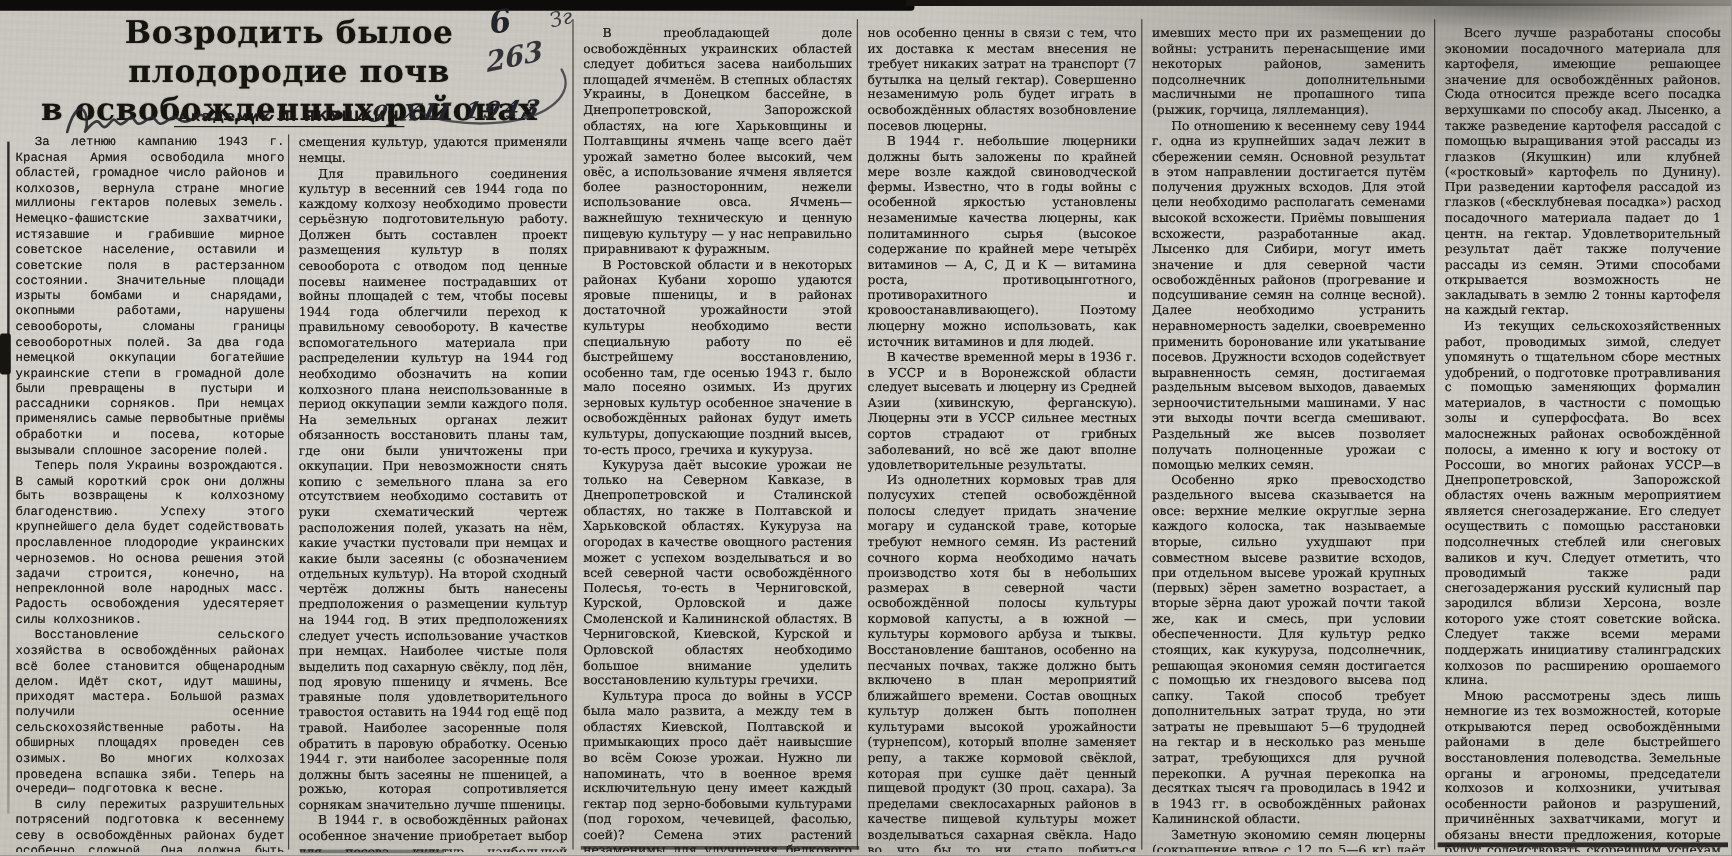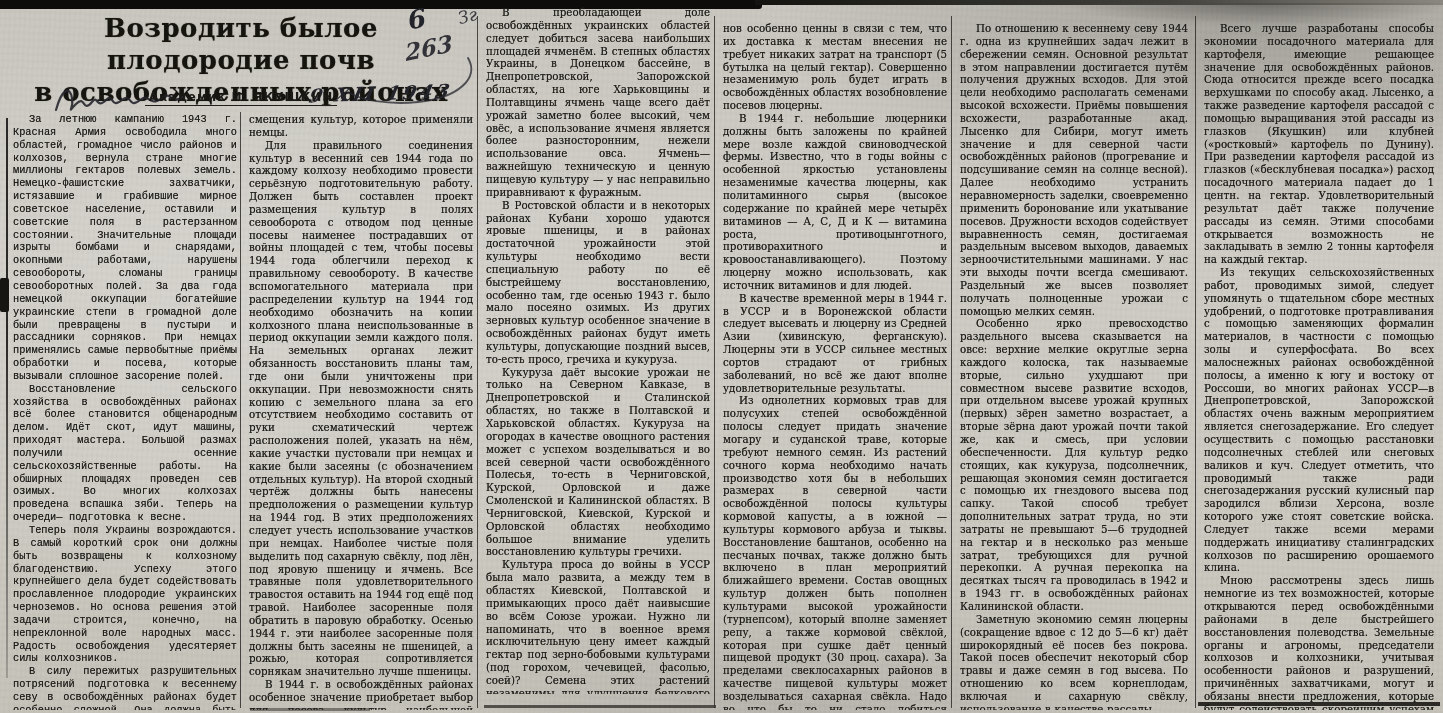--- a/index.html
+++ b/index.html
@@ -47,21 +47,21 @@
   .hw-date{left:300px;top:70px;font-size:19px;font-weight:bold;transform:skewX(-14deg) rotate(-2deg);letter-spacing:3px;white-space:nowrap;}
   .sig{position:absolute;left:42px;top:68px;}
   .swash{position:absolute;left:330px;top:40px;}
 
   .col{position:absolute;text-align:justify;font-size:10.3px;line-height:12.85px;
     overflow:hidden;color:#1d1c19;text-shadow:0 0 .45px rgba(25,24,20,.65);word-spacing:.4px;}
   .col p{margin:0;}
   .col p.ind{text-indent:16px;}
   .c1{left:13px;top:113px;width:224px;height:597px;font-family:Liberation Mono, monospace;}
   .c2{left:249px;top:113px;width:224px;height:597px;}
-  .c3{left:486px;top:6px;width:224px;height:688px;}
+  .c3{left:486px;top:22px;width:224px;height:688px;}
   .c4{left:723px;top:22px;width:224px;height:688px;}
   .c5{left:960px;top:22px;width:228px;height:688px;}
   .c6{left:1204px;top:22px;width:230px;height:688px;}
 </style>
 </head>
 <body>
 
 <div class="page">
   <div class="grain"></div>
   <div class="top-bar"></div>
@@ -95,42 +95,43 @@
     <svg class="swash" width="150" height="60" viewBox="0 0 150 60">
       <path d="M128,6 C140,26 118,46 78,50 C48,53 20,48 8,40" fill="none" stroke="#26262e" stroke-width="2" stroke-linecap="round" opacity="0.75"></path>
     </svg>
     <div class="byline">
       <span>Академик И. ЯКУШКИН</span>
     </div>
   </div>
 
   <div class="col c1">
       <p class="ind">За летнюю кампанию 1943 г. Красная Армия освободила много областей, громадное число районов и колхозов, вернула стране многие миллионы гектаров полевых земель. Немецко-фашистские захватчики, истязавшие и грабившие мирное советское население, оставили и советские поля в растерзанном состоянии. Значительные площади изрыты бомбами и снарядами, окопными работами, нарушены севообороты, сломаны границы севооборотных полей. За два года немецкой оккупации богатейшие украинские степи в громадной доле были превращены в пустыри и рассадники сорняков. При немцах применялись самые первобытные приёмы обработки и посева, которые вызывали сплошное засорение полей.</p>
+      <p class="ind">Теперь поля Украины возрождаются. В самый короткий срок они должны быть возвращены к колхозному благоденствию. Успеху этого крупнейшего дела будет содействовать прославленное плодородие украинских черноземов. Но основа решения этой задачи строится, конечно, на непреклонной воле народных масс. Радость освобождения удесятеряет силы колхозников.</p>
       <p class="ind">Восстановление сельского хозяйства в освобождённых районах всё более становится общенародным делом. Идёт скот, идут машины, приходят мастера. Большой размах получили осенние сельскохозяйственные работы. На обширных площадях проведен сев озимых. Во многих колхозах проведена вспашка зяби. Теперь на очереди— подготовка к весне.</p>
-      <p class="ind">Теперь поля Украины возрождаются. В самый короткий срок они должны быть возвращены к колхозному благоденствию. Успеху этого крупнейшего дела будет содействовать прославленное плодородие украинских черноземов. Но основа решения этой задачи строится, конечно, на непреклонной воле народных масс. Радость освобождения удесятеряет силы колхозников.</p>
       <p class="ind">В силу пережитых разрушительных потрясений подготовка к весеннему севу в освобождённых районах будет особенно сложной. Она должна быть развёрнута поэтому немедленно, не в конце зимы, а именно сейчас.</p>
     </div>
   <div class="col c2">
-      <p class="">смещения культур, которое применяли немцы.</p>
+      <p class="">смещения культур, удаются применяли немцы.</p>
       <p class="ind">Для правильного соединения культур в весенний сев 1944 года по каждому колхозу необходимо провести серьёзную подготовительную работу. Должен быть составлен проект размещения культур в полях севооборота с отводом под ценные посевы наименее пострадавших от войны площадей с тем, чтобы посевы 1944 года облегчили переход к правильному севообороту. В качестве вспомогательного материала при распределении культур на 1944 год необходимо обозначить на копии колхозного плана неиспользованные в период оккупации земли каждого поля. На земельных органах лежит обязанность восстановить планы там, где они были уничтожены при оккупации. При невозможности снять копию с земельного плана за его отсутствием необходимо составить от руки схематический чертеж расположения полей, указать на нём, какие участки пустовали при немцах и какие были засеяны (с обозначением отдельных культур). На второй сходный чертёж должны быть нанесены предположения о размещении культур на 1944 год. В этих предположениях следует учесть использование участков при немцах. Наиболее чистые поля выделить под сахарную свёклу, под лён, под яровую пшеницу и ячмень. Все травяные поля удовлетворительного травостоя оставить на 1944 год ещё под травой. Наиболее засоренные поля обратить в паровую обработку. Осенью 1944 г. эти наиболее засоренные поля должны быть засеяны не пшеницей, а рожью, которая сопротивляется сорнякам значительно лучше пшеницы.</p>
       <p class="ind">В 1944 г. в освобождённых районах особенное значение приобретает выбор для посева культур наибольшей продуктивности. Сейчас остающийся до начала весенних работ период ещё позволяет отдельным областям и районам подбирать из сходных культур именно те, которые дают в данной местности </p>
     </div>
   <div class="col c3">
       <p class="ind">В преобладающей доле освобождённых украинских областей следует добиться засева наибольших площадей ячменём. В степных областях Украины, в Донецком бассейне, в Днепропетровской, Запорожской областях, на юге Харьковщины и Полтавщины ячмень чаще всего даёт урожай заметно более высокий, чем овёс, а использование ячменя является более разносторонним, нежели использование овса. Ячмень— важнейшую техническую и ценную пищевую культуру — у нас неправильно приравнивают к фуражным.</p>
       <p class="ind">В Ростовской области и в некоторых районах Кубани хорошо удаются яровые пшеницы, и в районах достаточной урожайности этой культуры необходимо вести специальную работу по её быстрейшему восстановлению, особенно там, где осенью 1943 г. было мало посеяно озимых. Из других зерновых культур особенное значение в освобождённых районах будут иметь культуры, допускающие поздний высев, то-есть просо, гречиха и кукуруза.</p>
       <p class="ind">Кукуруза даёт высокие урожаи не только на Северном Кавказе, в Днепропетровской и Сталинской областях, но также в Полтавской и Харьковской областях. Кукуруза на огородах в качестве овощного растения может с успехом возделываться и во всей северной части освобождённого Полесья, то-есть в Черниговской, Курской, Орловской и даже Смоленской и Калининской областях. В Черниговской, Киевской, Курской и Орловской областях необходимо большое внимание уделить восстановлению культуры гречихи.</p>
       <p class="ind">Культура проса до войны в УССР была мало развита, а между тем в областях Киевской, Полтавской и примыкающих просо даёт наивысшие во всём Союзе урожаи. Нужно ли напоминать, что в военное время исключительную цену имеет каждый гектар под зерно-бобовыми культурами (под горохом, чечевицей, фасолью, соей)? Семена этих растений незаменимы для улучшения белкового баланса. Для повышенного накопления белков их следует высевать со специальным бактериальным удобрением (нитрагин). Другой вид бактериального удобрения (азотоген) оказывает благотворное влияние особенно на подзолистые почвы и на небобовые культуры (картофель, свекла, капуста). </p>
     </div>
   <div class="col c4">
-      <p class="">нов особенно ценны в связи с тем, что их доставка к местам внесения не требует никаких затрат на транспорт (5 бутылка на целый гектар). Совершенно незаменимую роль будет играть в освобождённых областях возобновление посевов люцерны.</p>
+      <p class="">нов особенно ценны в связи с тем, что их доставка к местам внесения не требует никаких затрат на транспорт (7 бутылка на целый гектар). Совершенно незаменимую роль будет играть в освобождённых областях возобновление посевов люцерны.</p>
       <p class="ind">В 1944 г. небольшие люцерники должны быть заложены по крайней мере возле каждой свиноводческой фермы. Известно, что в годы войны с особенной яркостью установлены незаменимые качества люцерны, как политаминного сырья (высокое содержание по крайней мере четырёх витаминов — А, С, Д и К — витамина роста, противоцынготного, противорахитного и кровоостанавливающего). Поэтому люцерну можно использовать, как источник витаминов и для людей.</p>
-      <p class="ind">В качестве временной меры в 1944 г. в УССР и в Воронежской области следует высевать и люцерну из Средней Азии (хивинскую, ферганскую). Люцерны эти в УССР сильнее местных сортов страдают от грибных заболеваний, но всё же дают вполне удовлетворительные результаты.</p>
+      <p class="ind">В качестве временной меры в 1936 г. в УССР и в Воронежской области следует высевать и люцерну из Средней Азии (хивинскую, ферганскую). Люцерны эти в УССР сильнее местных сортов страдают от грибных заболеваний, но всё же дают вполне удовлетворительные результаты.</p>
       <p class="ind">Из однолетних кормовых трав для полусухих степей освобождённой полосы следует придать значение могару и суданской траве, которые требуют немного семян. Из растений сочного корма необходимо начать производство хотя бы в небольших размерах в северной части освобождённой полосы культуры кормовой капусты, а в южной — культуры кормового арбуза и тыквы. Восстановление баштанов, особенно на песчаных почвах, также должно быть включено в план мероприятий ближайшего времени. Состав овощных культур должен быть пополнен культурами высокой урожайности (турнепсом), который вполне заменяет репу, а также кормовой свёклой, которая при сушке даёт ценный пищевой продукт (30 проц. сахара). За пределами свеклосахарных районов в качестве пищевой культуры может возделываться сахарная свёкла. Надо во что бы то ни стало добиться увеличения площадей под картофелем, как самой продуктивной из пищевых культур.</p>
     </div>
   <div class="col c5">
+      <p class="">имевших место при их размещении до войны: устранить перенасыщение ими некоторых районов, заменить подсолнечник дополнительными масличными не пропашного типа (рыжик, горчица, ляллеманция).</p>
       <p class="ind">По отношению к весеннему севу 1944 г. одна из крупнейших задач лежит в сбережении семян. Основной результат в этом направлении достигается путём получения дружных всходов. Для этой цели необходимо располагать семенами высокой всхожести. Приёмы повышения всхожести, разработанные акад. Лысенко для Сибири, могут иметь значение и для северной части освобождённых районов (прогревание и подсушивание семян на солнце весной). Далее необходимо устранить неравномерность заделки, своевременно применить боронование или укатывание посевов. Дружности всходов содействует выравненность семян, достигаемая раздельным высевом выходов, даваемых зерноочистительными машинами. У нас эти выходы почти всегда смешивают. Раздельный же высев позволяет получать полноценные урожаи с помощью мелких семян.</p>
       <p class="ind">Особенно ярко превосходство раздельного высева сказывается на овсе: верхние мелкие округлые зерна каждого колоска, так называемые вторые, сильно ухудшают при совместном высеве развитие всходов, при отдельном высеве урожай крупных (первых) зёрен заметно возрастает, а вторые зёрна дают урожай почти такой же, как и смесь, при условии обеспеченности. Для культур редко стоящих, как кукуруза, подсолнечник, решающая экономия семян достигается с помощью их гнездового высева под сапку. Такой способ требует дополнительных затрат труда, но эти затраты не превышают 5—6 трудодней на гектар и в несколько раз меньше затрат, требующихся для ручной перекопки. А ручная перекопка на десятках тысяч га проводилась в 1942 и в 1943 гг. в освобождённых районах Калининской области.</p>
       <p class="ind">Заметную экономию семян люцерны (сокращение вдвое с 12 до 5—6 кг) даёт широкорядный её посев без покрова. Такой посев обеспечит некоторый сбор травы и даже семян в год высева. По отношению ко всем корнеплодам, включая и сахарную свёклу, использование в качестве рассады </p>
     </div>
   <div class="col c6">
       <p class="ind">Всего лучше разработаны способы экономии посадочного материала для картофеля, имеющие решающее значение для освобождённых районов. Сюда относится прежде всего посадка верхушками по способу акад. Лысенко, а также разведение картофеля рассадой с помощью выращивания этой рассады из глазков (Якушкин) или клубней («ростковый» картофель по Дунину). При разведении картофеля рассадой из глазков («бесклубневая посадка») расход посадочного материала падает до 1 центн. на гектар. Удовлетворительный результат даёт также получение рассады из семян. Этими способами открывается возможность не закладывать в землю 2 тонны картофеля на каждый гектар.</p>
       <p class="ind">Из текущих сельскохозяйственных работ, проводимых зимой, следует упомянуть о тщательном сборе местных удобрений, о подготовке протравливания с помощью заменяющих формалин материалов, в частности с помощью золы и суперфосфата. Во всех малоснежных районах освобождённой полосы, а именно к югу и востоку от Россоши, во многих районах УССР—в Днепропетровской, Запорожской областях очень важным мероприятием является снегозадержание. Его следует осуществить с помощью расстановки подсолнечных стеблей или снеговых валиков и куч. Следует отметить, что проводимый также ради снегозадержания русский кулисный пар зародился вблизи Херсона, возле которого уже стоят советские войска. Следует также всеми мерами поддержать инициативу сталинградских колхозов по расширению орошаемого клина.</p>
       <p class="ind">Мною рассмотрены здесь лишь немногие из тех возможностей, которые открываются перед освобождёнными районами в деле быстрейшего восстановления полеводства. Земельные органы и агрономы, председатели колхозов и колхозники, учитывая особенности районов и разрушений, причинённых захватчиками, могут и обязаны внести предложения, которые будут содействовать скорейшим успехам в колхозном производстве.</p>
     </div>
 </div>

